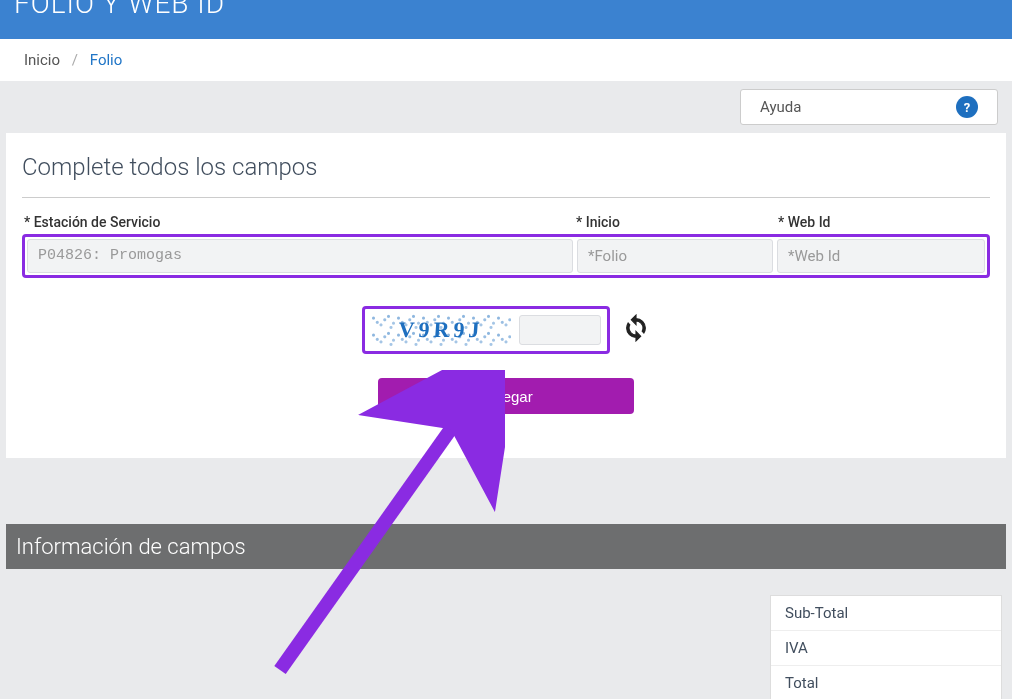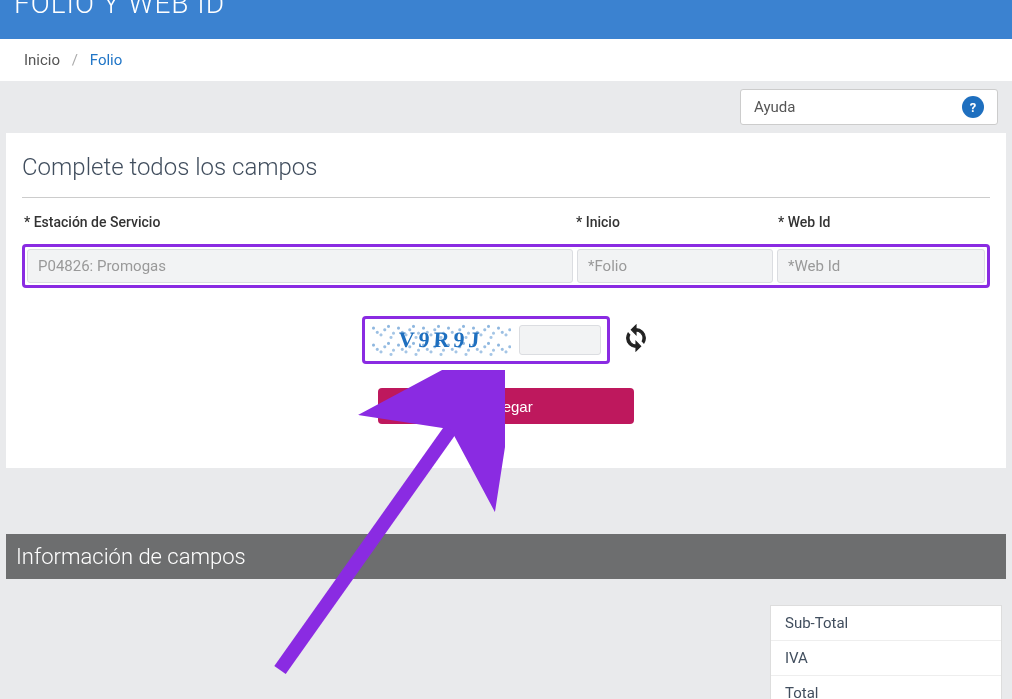--- a/index.html
+++ b/index.html
@@ -50,21 +50,21 @@
       display: flex;
       justify-content: flex-end;
       padding: 8px 14px 0 14px;
     }
     .help-box {
       display: flex;
       align-items: center;
       background: white;
       border: 1px solid #ccc;
       border-radius: 3px;
-      padding: 6px 13px;
+      padding: 6px 19px;
       width: 258px;
       justify-content: space-between;
       font-size: 15px;
       color: #555;
     }
     .help-circle {
       width: 22px;
       height: 22px;
       border-radius: 50%;
       background: #1e6fbf;
@@ -86,21 +86,21 @@
       color: #414e5e;
       border-bottom: 1px solid #ccc;
       padding-bottom: 16px;
       margin-bottom: 16px;
     }
     .fields-header {
       display: flex;
       font-size: 14px;
       color: #333;
       font-weight: 500;
-      margin-bottom: 14px;
+      margin-bottom: 4px;
     }
     .col-estacion { flex: 0 0 552px; padding-left: 2px;}
     .col-folio   { flex: 0 0 202px; padding-left: 2px;}
     .col-webid   { flex: 1; padding-left: 2px;}
     .fields-inputs {
       display: flex;
       border: 3px solid #8a2be2;
       border-radius: 4px;
       padding: 2px;
       gap: 4px;
@@ -108,21 +108,21 @@
     .fake-input {
       background: #f2f3f4;
       border: 1px solid #dbdde1;
       border-radius: 3px;
       height: 34px;
       line-height: 32px;
       padding: 0 10px;
       font-size: 15px;
       color: #999;
     }
-    .fi-estacion { flex: 0 0 546px;}
+    .fi-estacion { flex: 0 0 546px; font-family: Liberation Mono, monospace;}
     .fi-folio   { flex: 0 0 196px;}
     .fi-webid   { flex: 1;}
     .captcha-row {
       display: flex;
       justify-content: center;
       align-items: center;
       margin-top: 28px;
       gap: 12px;
     }
     .captcha-box {
@@ -181,21 +181,21 @@
       width: 28px;
       height: 28px;
       stroke: #222;
       fill: #222;
     }
     .add-btn {
       display: block;
       margin: 24px auto 0 auto;
       width: 256px;
       height: 36px;
-      background: #be185d;
+      background: #a21caf;
       color: white;
       border: none;
       border-radius: 4px;
       font-size: 15px;
       cursor: pointer;
     }
     .section-title {
       background: #6d6e6f;
       color: white;
       font-size: 22px;

